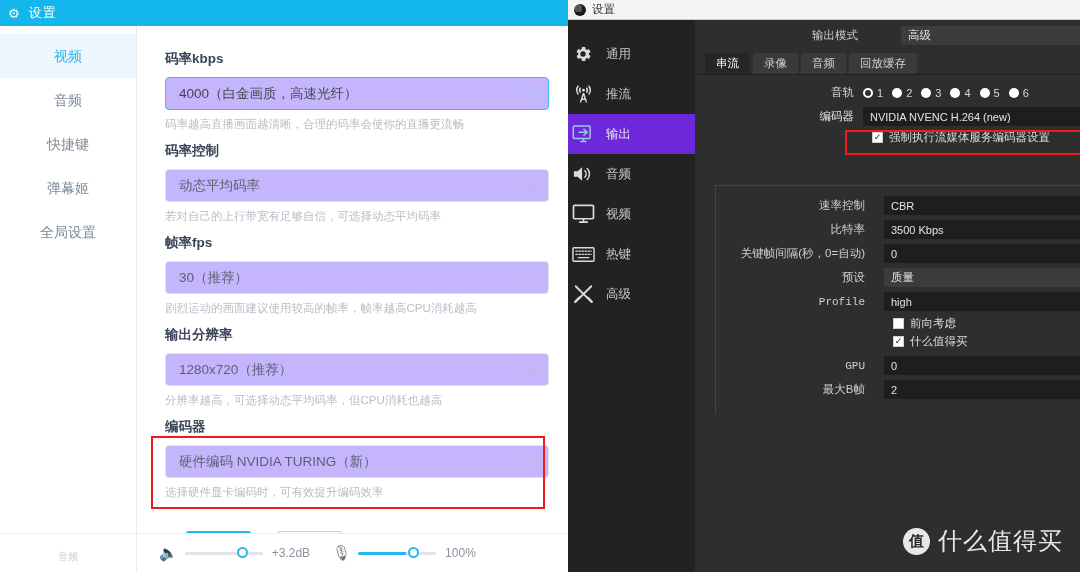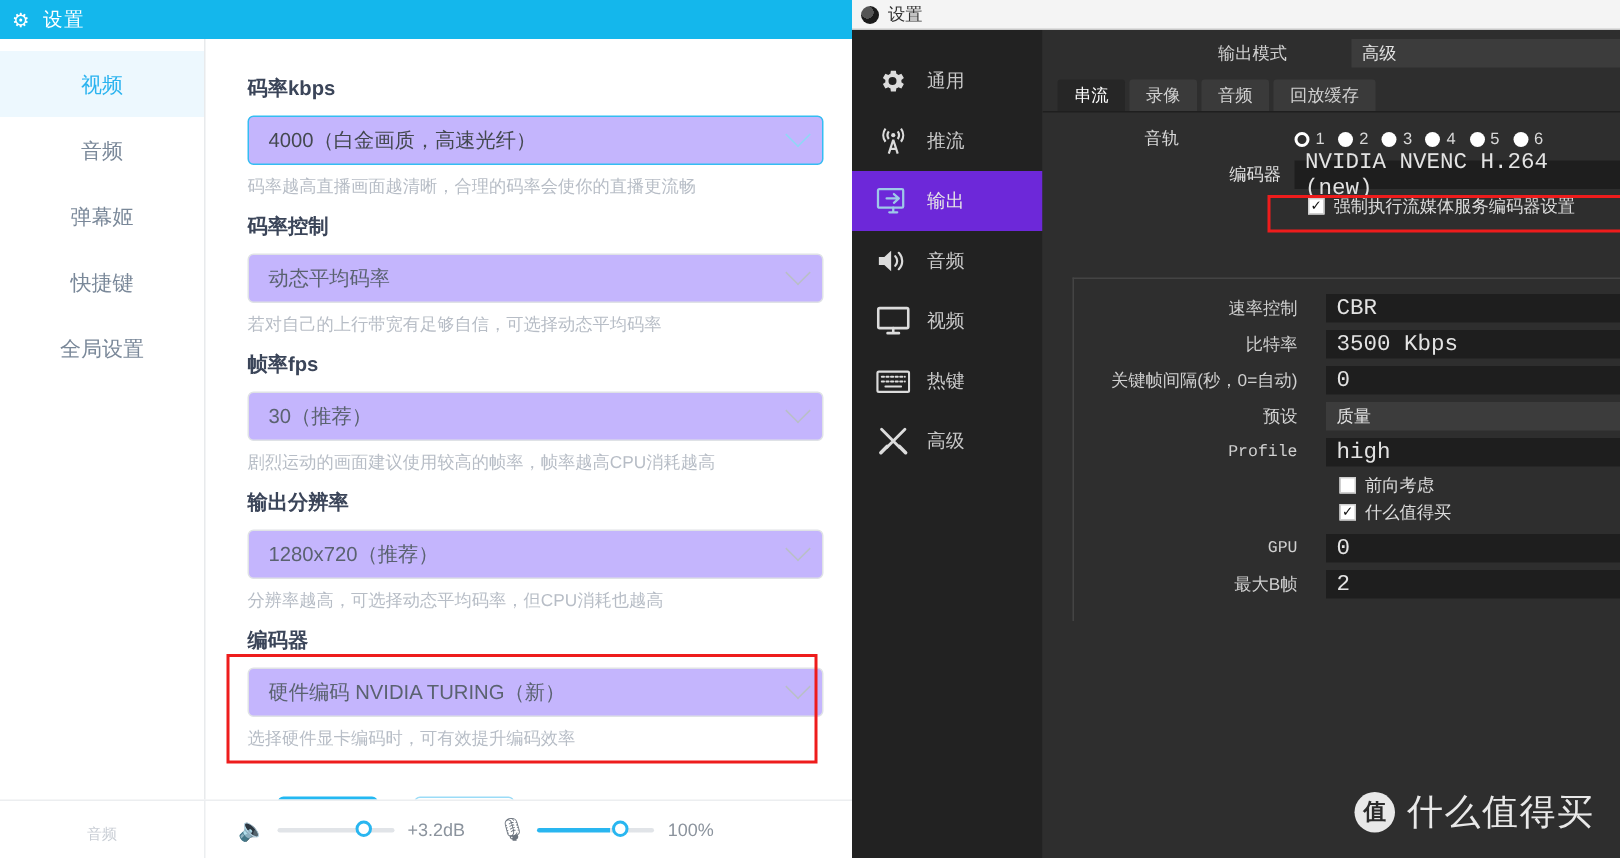--- a/index.html
+++ b/index.html
@@ -212,21 +212,21 @@
     width: 127px;
     flex: 0 0 127px;
     background: #222222;
     padding-top: 14px;
     box-sizing: border-box;
   }
   .obs-nav-item {
     height: 40px;
     display: flex;
     align-items: center;
-    padding-left: 12px;
+    padding-left: 0;
     box-sizing: border-box;
     cursor: pointer;
   }
   .obs-nav-item.active { background: #6d28d9; }
   .obs-nav-item .ic {
     width: 30px; height: 26px;
     flex: 0 0 30px;
     display: flex; align-items: center; justify-content: center;
     color: #dcdcdc;
     margin-right: 8px;
@@ -256,22 +256,22 @@
     color: #d0d0d0;
     padding-right: 19px;
     box-sizing: border-box;
   }
   .obs-row .rlabel.mono { font-family: "Liberation Mono","DejaVu Sans Mono",monospace; font-size: 11px; }
   .obs-input {
     height: 19px;
     background: #1e1e1e;
     border: none;
     color: #e3e3e3;
-    font-size: 15px;
-    font-family: Liberation Mono, monospace;
+    font-size: 11px;
+    font-family: Liberation Sans, sans-serif;
     display: flex; align-items: center;
     padding-left: 7px;
     box-sizing: border-box;
     flex: 1;
     margin-right: 0;
     cursor: pointer;
   }
   .obs-input.combo {
     background: #3c3c3c;
     font-family: "Liberation Sans", sans-serif;
@@ -301,21 +301,21 @@
     color: #d2d2d2;
     background: #3a3a3a;
     margin-right: 3px;
     cursor: pointer;
     border-top-left-radius: 2px;
     border-top-right-radius: 2px;
   }
   .obs-tab.active { background: #262626; color: #ffffff; }
   #track-row { display: flex; align-items: center; margin-bottom: 7px; }
   #track-row .rlabel {
-    width: 168px; flex: 0 0 168px; text-align: center; padding-right: 9px;
+    width: 168px; flex: 0 0 168px; text-align: right; padding-right: 9px;
     font-size: 11.5px; color: #d8d8d8; box-sizing: border-box;
   }
   .radio-grp { display: flex; align-items: center; }
   .radio-item { display: flex; align-items: center; margin-right: 9px; }
   .radio-dot {
     width: 10px; height: 10px; border-radius: 50%;
     background: #ffffff;
     margin-right: 4px;
     box-sizing: border-box;
   }
@@ -396,24 +396,24 @@
     <div id="bili-body">
 
       <div id="bili-sidebar">
         <div class="bili-nav-item active">
           <span>视频</span>
         </div>
         <div class="bili-nav-item">
           <span>音频</span>
         </div>
         <div class="bili-nav-item">
+          <span>快捷键</span>
+        </div>
+        <div class="bili-nav-item">
           <span>弹幕姬</span>
-        </div>
-        <div class="bili-nav-item">
-          <span>快捷键</span>
         </div>
         <div class="bili-nav-item">
           <span>全局设置</span>
         </div>
       </div>
 
       <div id="bili-content">
 
         <div class="field-block">
           <div class="field-label">码率kbps</div>

